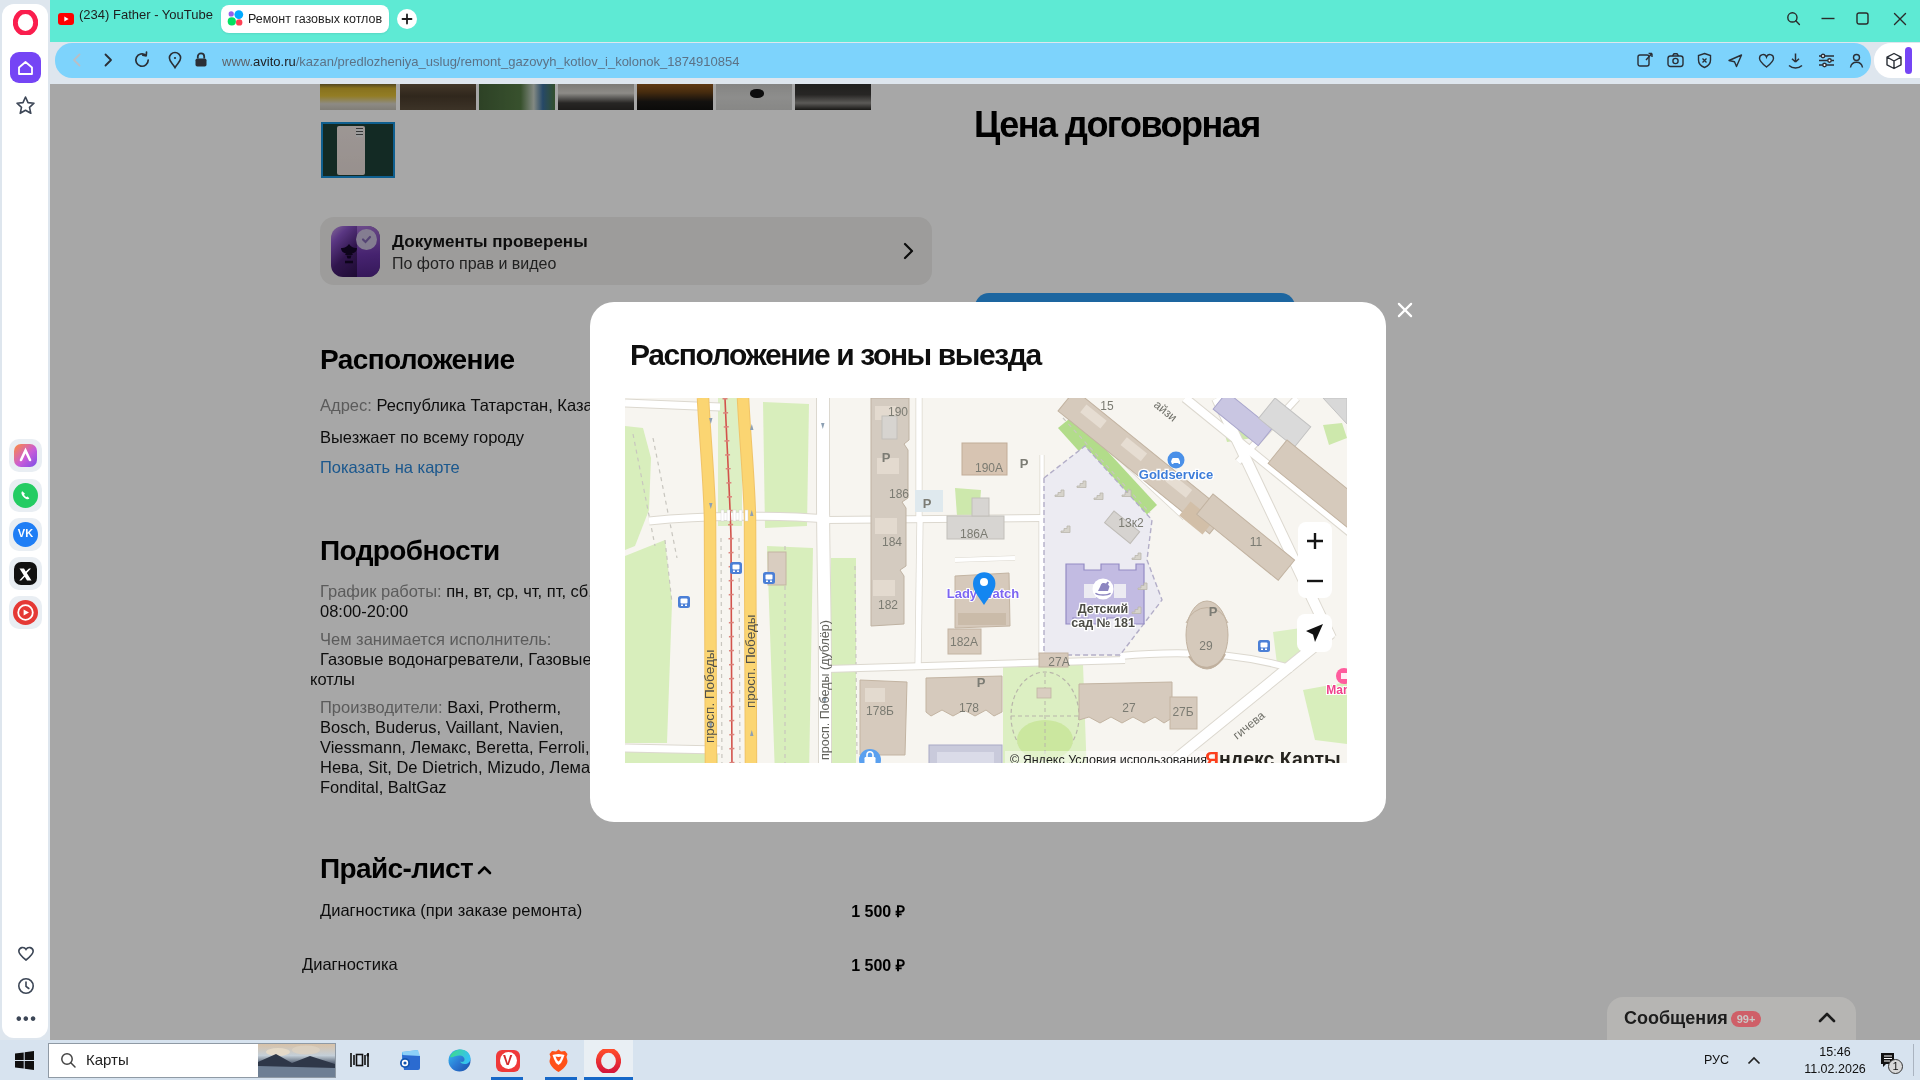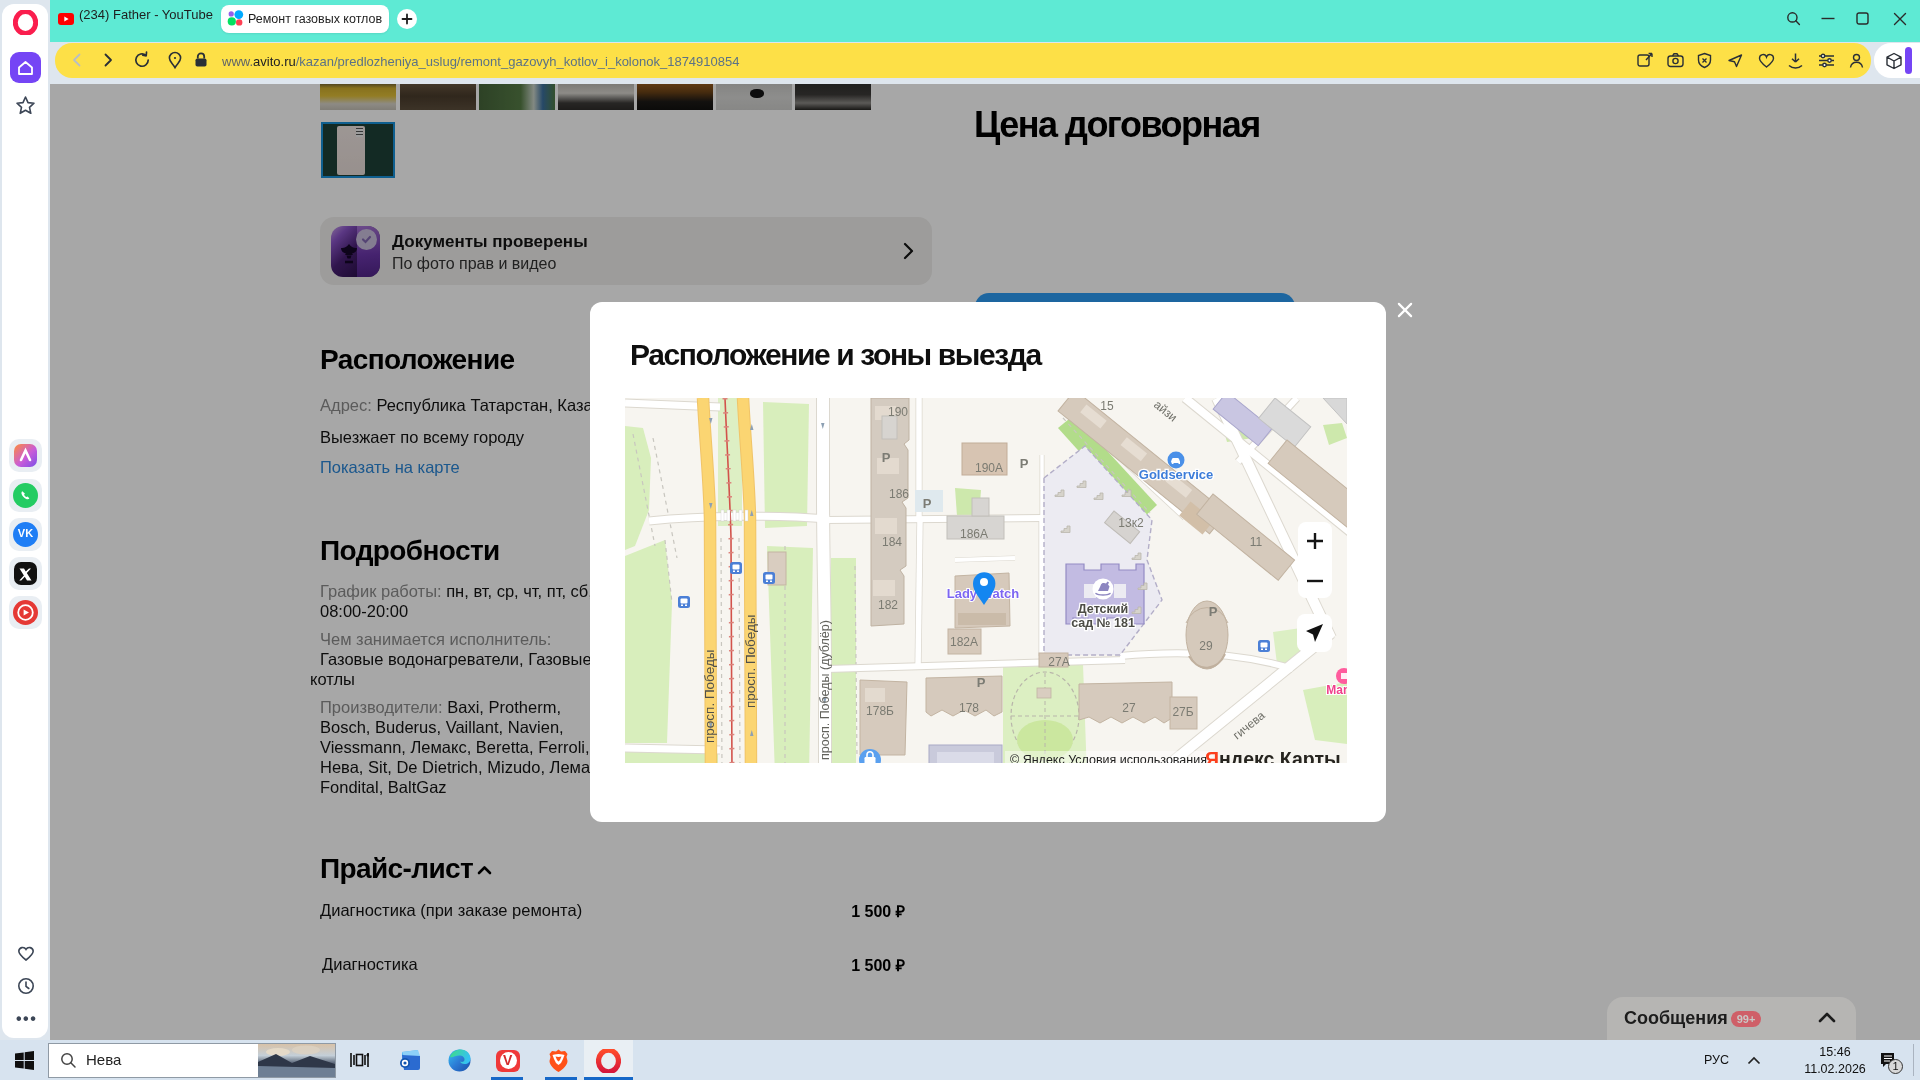--- a/index.html
+++ b/index.html
@@ -4,34 +4,34 @@
 <style>
   * { margin:0; padding:0; box-sizing:border-box; }
   html,body { width:1920px; height:1080px; overflow:hidden; }
   body { font-family:"Liberation Sans", sans-serif; background:#dee6ee; position:relative; }
   .abs { position:absolute; }
 
   
   #sidebar { position:absolute; left:2px; top:4px; width:46px; height:1034px; background:#fff; border-radius:12px; z-index:30; }
   #tabbar { position:absolute; left:50px; top:0; width:1870px; height:42px; background:#5eead4; z-index:20; }
   #toolbar { position:absolute; left:50px; top:42px; width:1870px; height:42px; background:#dee6ee; z-index:20; }
-  #addrbar { position:absolute; left:5px; top:1px; width:1816px; height:35px; background:#fde047; border-radius:17px; }
+  #addrbar { position:absolute; left:5px; top:1px; width:1816px; height:35px; background:#7dd3fc; border-radius:17px; }
   #cubebox { position:absolute; left:1824px; top:1px; width:46px; height:35px; background:#fff; border-radius:17px 0 0 17px; }
 
   
   #content { position:absolute; left:50px; top:84px; width:1870px; height:956px; background:#fff; overflow:hidden; z-index:10; }
   #overlay { position:absolute; left:0; top:0; width:1870px; height:956px; background:rgba(0,0,0,0.345); z-index:50; }
 
   .thumb { position:absolute; top:-2px; height:28px; width:76px; }
   .gray-label { color:#8c8c8c; }
   .h2 { font-weight:bold; font-size:28px; color:#000; letter-spacing:-0.6px; }
   .body16 { font-size:16.5px; color:#141414; line-height:20px; }
 
   
-  #modal { position:absolute; left:540px; top:218px; width:796px; height:520px; background:#fff; border-radius:12px; z-index:60; }
+  #modal { position:absolute; left:540px; top:218px; width:796px; height:520px; background:#fff; border-radius:24px; z-index:60; }
   #modal h1 { font-size:30px; letter-spacing:-1.4px; color:#0f0f0f; position:absolute; left:40px; top:36px; font-weight:bold; }
   #mapbox { position:absolute; left:35px; top:96px; width:722px; height:365px; overflow:hidden;text-align:center; }
   #closex { position:absolute; left:1347px; top:218px; width:16px; height:16px; z-index:61; }
 
   
   #msgw { position:absolute; left:1557px; top:913px; width:249px; height:43px; background:#b6b5b3; border-radius:16px 16px 0 0; z-index:55; }
 
   
   #taskbar { position:absolute; left:0; top:1040px; width:1920px; height:40px; background:#d7e3ef; z-index:100; }
 </style>
@@ -242,21 +242,21 @@
   <div class="abs body16" style="left:270px;top:653px;white-space:nowrap">Viessmann, Лемакс, Beretta, Ferroli,</div>
   <div class="abs body16" style="left:270px;top:673px;white-space:nowrap">Нева, Sit, De Dietrich, Mizudo, Лемакс,</div>
   <div class="abs body16" style="left:270px;top:693px;white-space:nowrap">Fondital, BaltGaz</div>
 
   <div class="abs h2" style="left:270px;top:769px">Прайс-лист</div>
   <svg class="abs" style="left:427px;top:781px" width="15" height="10" viewBox="0 0 15 10">
       <path d="M2 8 L7.5 2.5 L13 8" fill="none" stroke="#000" stroke-width="2.6" stroke-linecap="round" stroke-linejoin="round"></path>
     </svg>
   <div class="abs body16" style="left:270px;top:816px">Диагностика (при заказе ремонта)</div>
   <div class="abs" style="left:655px;top:816px;width:200px;text-align:right;font-size:16px;font-weight:bold;color:#000">1 500 ₽</div>
-  <div class="abs body16" style="left:272px;top:870px">Диагностика</div>
+  <div class="abs body16" style="left:252px;top:870px">Диагностика</div>
   <div class="abs" style="left:655px;top:870px;width:200px;text-align:right;font-size:16px;font-weight:bold;color:#000">1 500 ₽</div>
 
   <div id="overlay"></div>
 
   <div id="msgw">
     <div class="abs" style="left:17px;top:11px;font-size:18px;font-weight:bold;color:#1c1c1c">Сообщения</div>
     <div class="abs" style="left:124px;top:14px;width:30px;height:16px;background:#cf5f68;border-radius:8px;color:#c9c8c6;font-size:11px;font-weight:bold;text-align:center;line-height:16px">99+</div>
     <svg class="abs" style="left:211px;top:14px" width="18" height="12" viewBox="0 0 18 12">
         <path d="M2 10 L9 3 L16 10" fill="none" stroke="#1c1c1c" stroke-width="2.6" stroke-linecap="round" stroke-linejoin="round"></path>
       </svg>
@@ -565,21 +565,21 @@
 
 <div id="taskbar">
   <svg class="abs" style="left:15px;top:11px" width="19" height="19" viewBox="0 0 19 19">
       <path d="M0 2.6 L8.7 1.4 V9 H0 Z M9.7 1.2 L19 0 V9 H9.7 Z M0 10 H8.7 V17.6 L0 16.4 Z M9.7 10 H19 V19 L9.7 17.8 Z" fill="#0f0f0f"></path>
     </svg>
   <div class="abs" style="left:48px;top:3px;width:288px;height:35px;background:#fff;border:1px solid #8f9aa5"></div>
   <svg class="abs" style="left:60px;top:12px" width="17" height="17" viewBox="0 0 17 17">
       <circle cx="7" cy="7" r="5.2" fill="none" stroke="#444" stroke-width="1.5"></circle>
       <path d="M10.8 10.8 L15 15" stroke="#444" stroke-width="1.5" stroke-linecap="round"></path>
     </svg>
-  <div class="abs" style="left:86px;top:11px;font-size:15px;color:#222">Нева</div>
+  <div class="abs" style="left:86px;top:11px;font-size:15px;color:#222">Карты</div>
   <div class="abs" style="left:258px;top:4px;width:77px;height:33px;background:linear-gradient(180deg,#d8c2a8 0%,#c4cfd8 35%,#5a6678 58%,#8795a8 78%,#aab6c4 100%)"></div>
   <svg class="abs" style="left:258px;top:4px" width="77" height="33" viewBox="0 0 77 33">
       <ellipse cx="20" cy="8" rx="12" ry="4" fill="#e8dcc8" opacity="0.9"></ellipse>
       <ellipse cx="48" cy="6" rx="14" ry="4.5" fill="#ddd2c2" opacity="0.8"></ellipse>
       <path d="M0 18 L18 10 L34 19 L52 12 L77 20 V33 H0 Z" fill="#2e3748"></path>
       <path d="M0 22 L77 24 V33 H0 Z" fill="#6e7f94"></path>
     </svg>
 
   <svg class="abs" style="left:350px;top:12px" width="19" height="16" viewBox="0 0 19 16">
       <path d="M1 1 V15 M4 3 V13 M15 3 V13 M18 1 V15" stroke="#111" stroke-width="1.6"></path>

